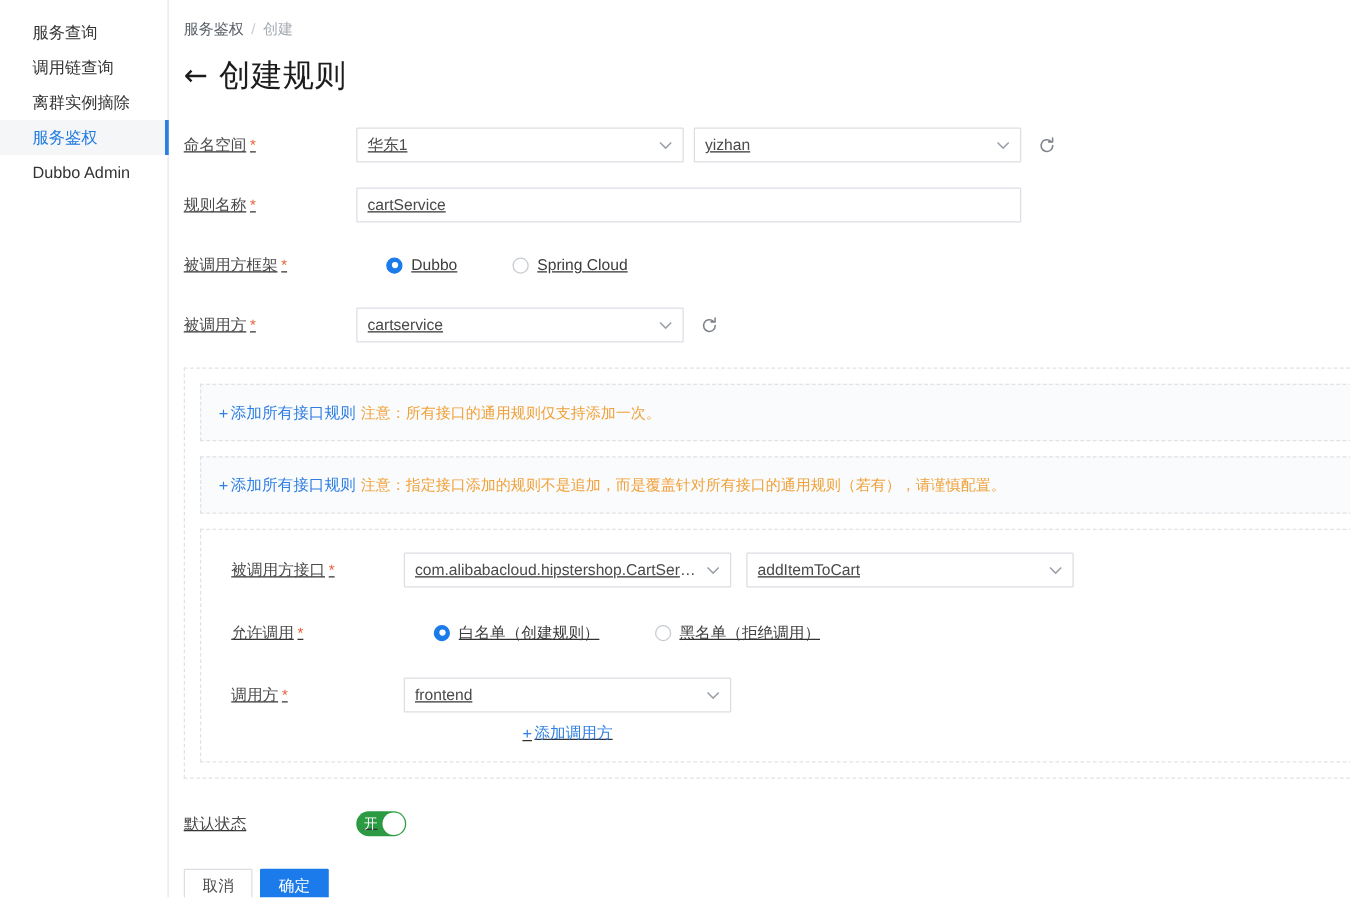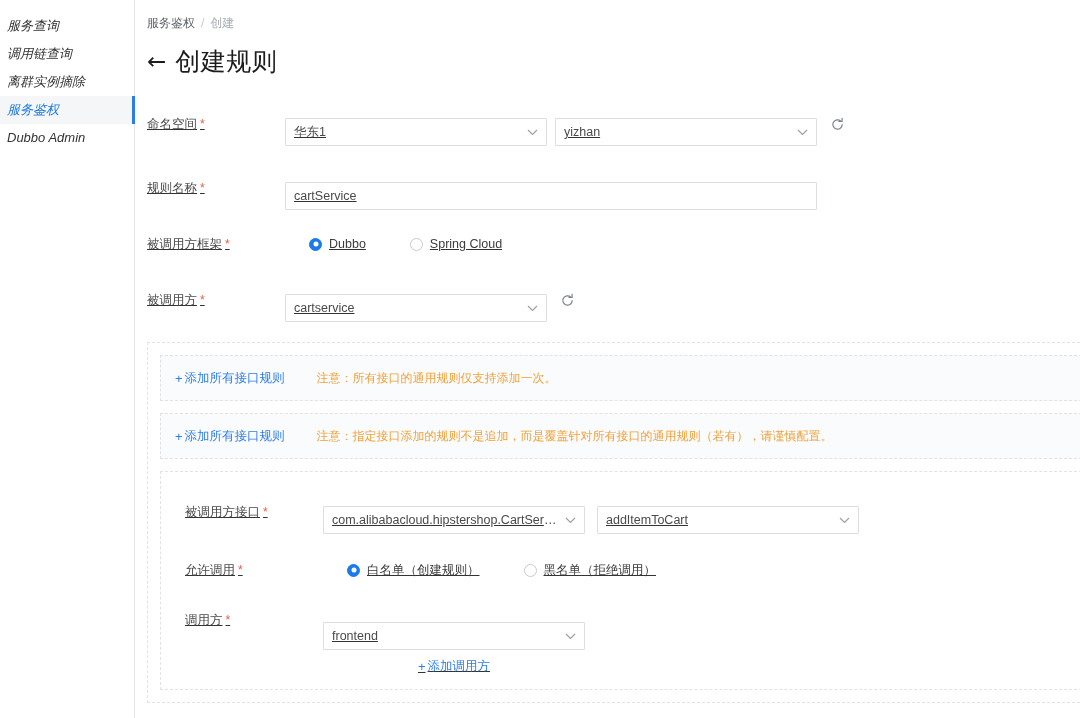--- a/index.html
+++ b/index.html
@@ -19,28 +19,27 @@
     min-width: 135px;
     height: 718px;
     background: #ffffff;
     border-right: 1px solid #e4e6eb;
     padding-top: 12px;
     position: relative;
   }
   .side-item {
     height: 28px;
     line-height: 28px;
-    padding-left: 7px;
+    padding-left: 26px;
     font-size: 13px;
     color: #333333;
     cursor: pointer;
     white-space: nowrap;
     position: relative;
     margin-bottom: 0px;
-    font-style: italic;
   }
   .side-item.active {
     color: #1f7ae0;
     background: #f5f6f8;
     font-weight: normal;
   }
   .side-item.active::after {
     content: "";
     position: absolute;
     right: -1px; top: 0;
@@ -120,21 +119,20 @@
     font-size: 12.5px;
     color: #4a4a4a;
     display: flex;
     align-items: center;
     padding: 0 8px;
     position: relative;
     border-radius: 1px;
     cursor: pointer;
     overflow: hidden;
     white-space: nowrap;
-    margin-top: 16px;
   }
   .select .val { flex: 1; overflow: hidden; text-overflow: ellipsis; white-space: nowrap; }
   .caret {
     margin-left: 8px;
     color: #9aa0a8;
     font-size: 11px;
     line-height: 1;
     flex-shrink: 0;
   }
   .caret svg { display: block; }
@@ -214,21 +212,21 @@
     font-size: 12.5px;
     cursor: pointer;
     white-space: nowrap;
     display: inline-flex;
     align-items: center;
   }
   .add-link .plus { margin-right: 2px; font-size: 13px; line-height: 1; }
   .note {
     color: #f0a13a;
     font-size: 12px;
-    margin-left: 32px;
+    margin-left: 4px;
     white-space: nowrap;
   }
 
   .iface-card {
     border: 1px dashed #e0e2e6;
     background: #ffffff;
     padding: 18px 14px 14px 14px;
     position: relative;
     margin-bottom: 0;
   }

